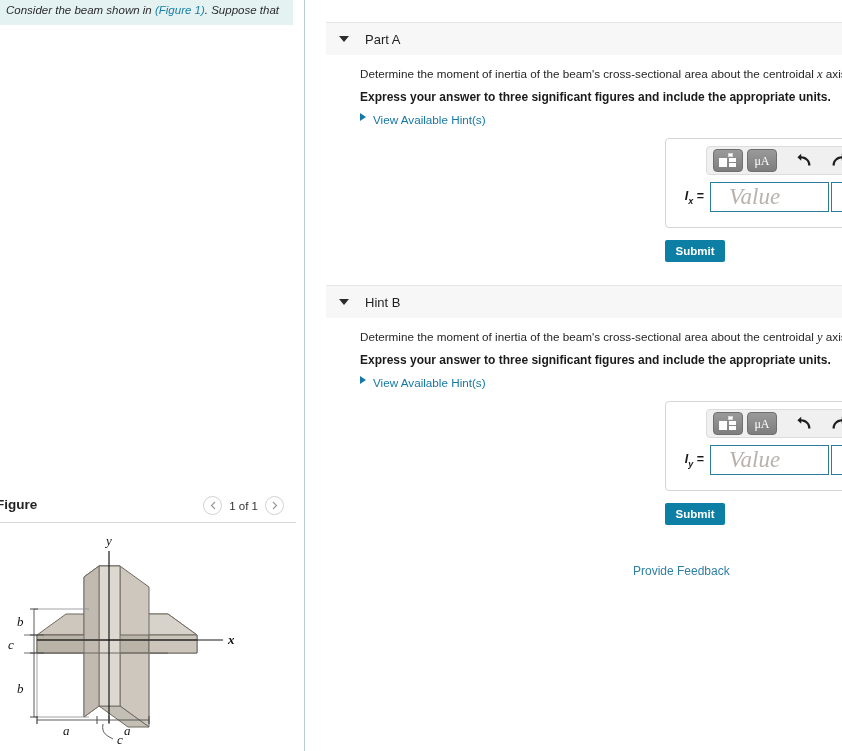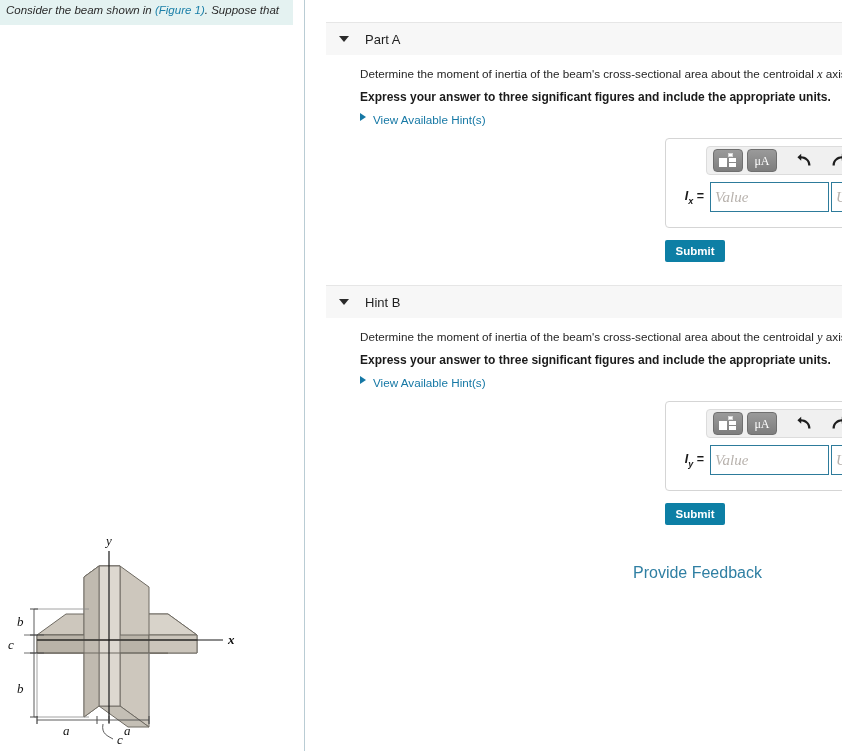--- a/index.html
+++ b/index.html
@@ -164,54 +164,70 @@
     width: 44px; text-align: right; padding-right: 6px;
     font-family:Liberation Sans, sans-serif;
     font-size: 12.5px; font-weight: bold; color:#1a1a1a;
     font-style: italic;
   }
   .ilabel sub { font-size: 9px; }
   .ilabel span.eq { font-style: normal; font-weight: bold; }
   .inp {
     height: 30px; border: 1px solid #2d7b9b; background:#fff;
     font-family:"Liberation Serif", serif;
-    font-style: italic; font-size: 15px; color:#a21caf;
-    padding-left: 4px; outline: none;
+    font-style: italic; font-size: 23px; color:#a21caf;
+    padding-left: 18px; outline: none;
   }
   .inp.val { width: 119px; }
   .inp.units { width: 122px; border-left: 1px solid #2d7b9b; margin-left: 2px; }
   .inp::placeholder { color:#b8b2ad; font-style: italic; opacity:1; }
 
   .submit-btn {
     position: absolute; left: 359px;
     width: 60px; height: 22px;
     background: #0d7fa5; color: #ffffff;
     font-size: 11.5px; font-weight: bold;
     border: none; border-radius: 2px;
     display: flex; align-items: center; justify-content: center;
     cursor: pointer;
   }
   .feedback {
     position: absolute; left: 327px; top: 564px;
-    font-size: 16px; color: #2f7fa3;
+    font-size: 12px; color: #2f7fa3;
   }
 </style>
 </head>
 <body>
 
 <div class="page">
 
   <div class="left-panel">
 
     <div class="problem-box">
       <div class="problem-text">
         <span>Consider the beam shown in </span><span class="figlink">(Figure 1)</span><span>. Suppose that</span>
       </div>
     </div>
 
+    <div class="figure-header">
+      <div class="figure-title">Figure</div>
+      <div class="fig-nav">
+        <div class="nav-circle">
+          <svg width="6" height="9" viewBox="0 0 6 9">
+            <path d="M5 1 L1.5 4.5 L5 8" fill="none" stroke="#9a9a9a" stroke-width="1.2"></path>
+          </svg>
+        </div>
+        <div class="fig-count">1 of 1</div>
+        <div class="nav-circle">
+          <svg width="6" height="9" viewBox="0 0 6 9">
+            <path d="M1 1 L4.5 4.5 L1 8" fill="none" stroke="#9a9a9a" stroke-width="1.2"></path>
+          </svg>
+        </div>
+      </div>
+    </div>
 
     <div class="figure-canvas">
       <svg width="296" height="223" viewBox="0 0 296 223">
         <defs>
           <linearGradient id="faceTop" x1="0" y1="0" x2="0" y2="1">
             <stop offset="0" stop-color="#e2ddd5"></stop>
               <stop offset="1" stop-color="#d4cec4"></stop>
           </linearGradient>
         </defs>
 

